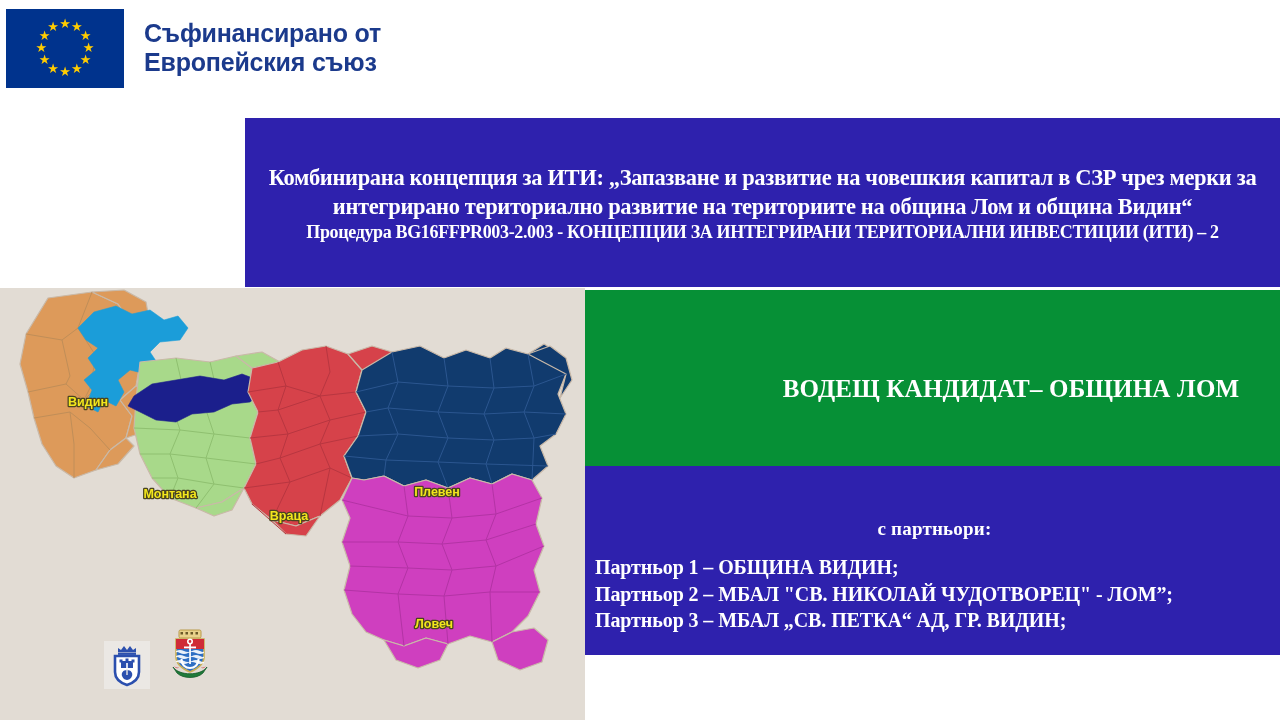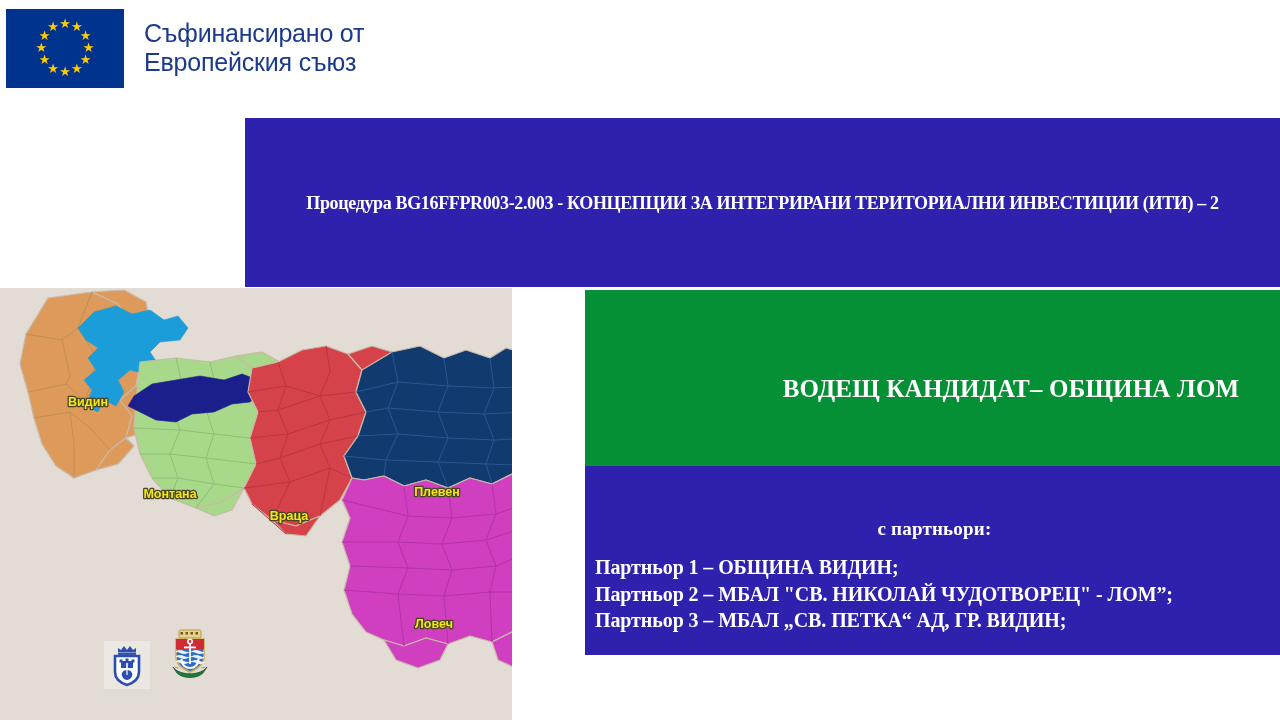--- a/index.html
+++ b/index.html
@@ -51,21 +51,21 @@
     color: #ffcc00;
     font-size: 13px;
     line-height: 12px;
     text-align: center;
     font-family: "DejaVu Sans", sans-serif;
   }
   #eu-logo-text {
     margin-left: 20px;
     color: #1b3a8c;
     font-family: "Liberation Sans", sans-serif;
-    font-weight: normal;
+    font-weight: bold;
     font-size: 25px;
     line-height: 1.18;
     letter-spacing: -0.2px;
     white-space: pre-line;
   }
 
   
   #title-banner {
     position: absolute;
     left: 245px;
@@ -90,21 +90,21 @@
     white-space: pre-line;
   }
   #title-main { font-size: 22.5px; }
   #title-procedure { font-size: 18px; }
 
   
   #map-panel {
     position: absolute;
     left: 0px;
     top: 288px;
-    width: 512px;
+    width: 585px;
     height: 432px;
     background: #bef264;
     overflow: hidden;
   }
   #map-svg { display: block; width: 585px; height: 432px; }
 
   .region-label {
     font-family: "Liberation Sans", sans-serif;
     font-size: 12.5px;
     font-weight: bold;
@@ -208,20 +208,21 @@
         <span class="eu-star" style="color: rgb(255, 204, 0); left: 32.4752px; top: 45.35px;">★</span>
         <span class="eu-star" style="color: rgb(255, 204, 0); left: 29.3px; top: 33.5px;">★</span>
         <span class="eu-star" style="color: rgb(255, 204, 0); left: 32.4752px; top: 21.65px;">★</span>
         <span class="eu-star" style="color: rgb(255, 204, 0); left: 41.15px; top: 12.9752px;">★</span>
       </div>
     <div id="eu-logo-text">Съфинансирано от
 Европейския съюз</div>
   </div>
 
   <div id="title-banner">
+    <div class="title-line" id="title-main">Комбинирана концепция за ИТИ: „Запазване и развитие на човешкия капитал в СЗР чрез мерки за интегрирано териториално развитие на териториите на община Лом и община Видин“</div>
     <div class="title-line" id="title-procedure">Процедура BG16FFPR003-2.003 - КОНЦЕПЦИИ ЗА ИНТЕГРИРАНИ ТЕРИТОРИАЛНИ ИНВЕСТИЦИИ (ИТИ) – 2</div>
   </div>
 
   <div id="map-panel">
     <svg id="map-svg" viewBox="0 0 585 432" xmlns="http://www.w3.org/2000/svg">
       <rect x="0" y="0" width="585" height="432" fill="#e2dcd4"></rect>
 
       <g stroke="#c9b9a8" stroke-width="1.2" stroke-linejoin="round">
 
         <g>

